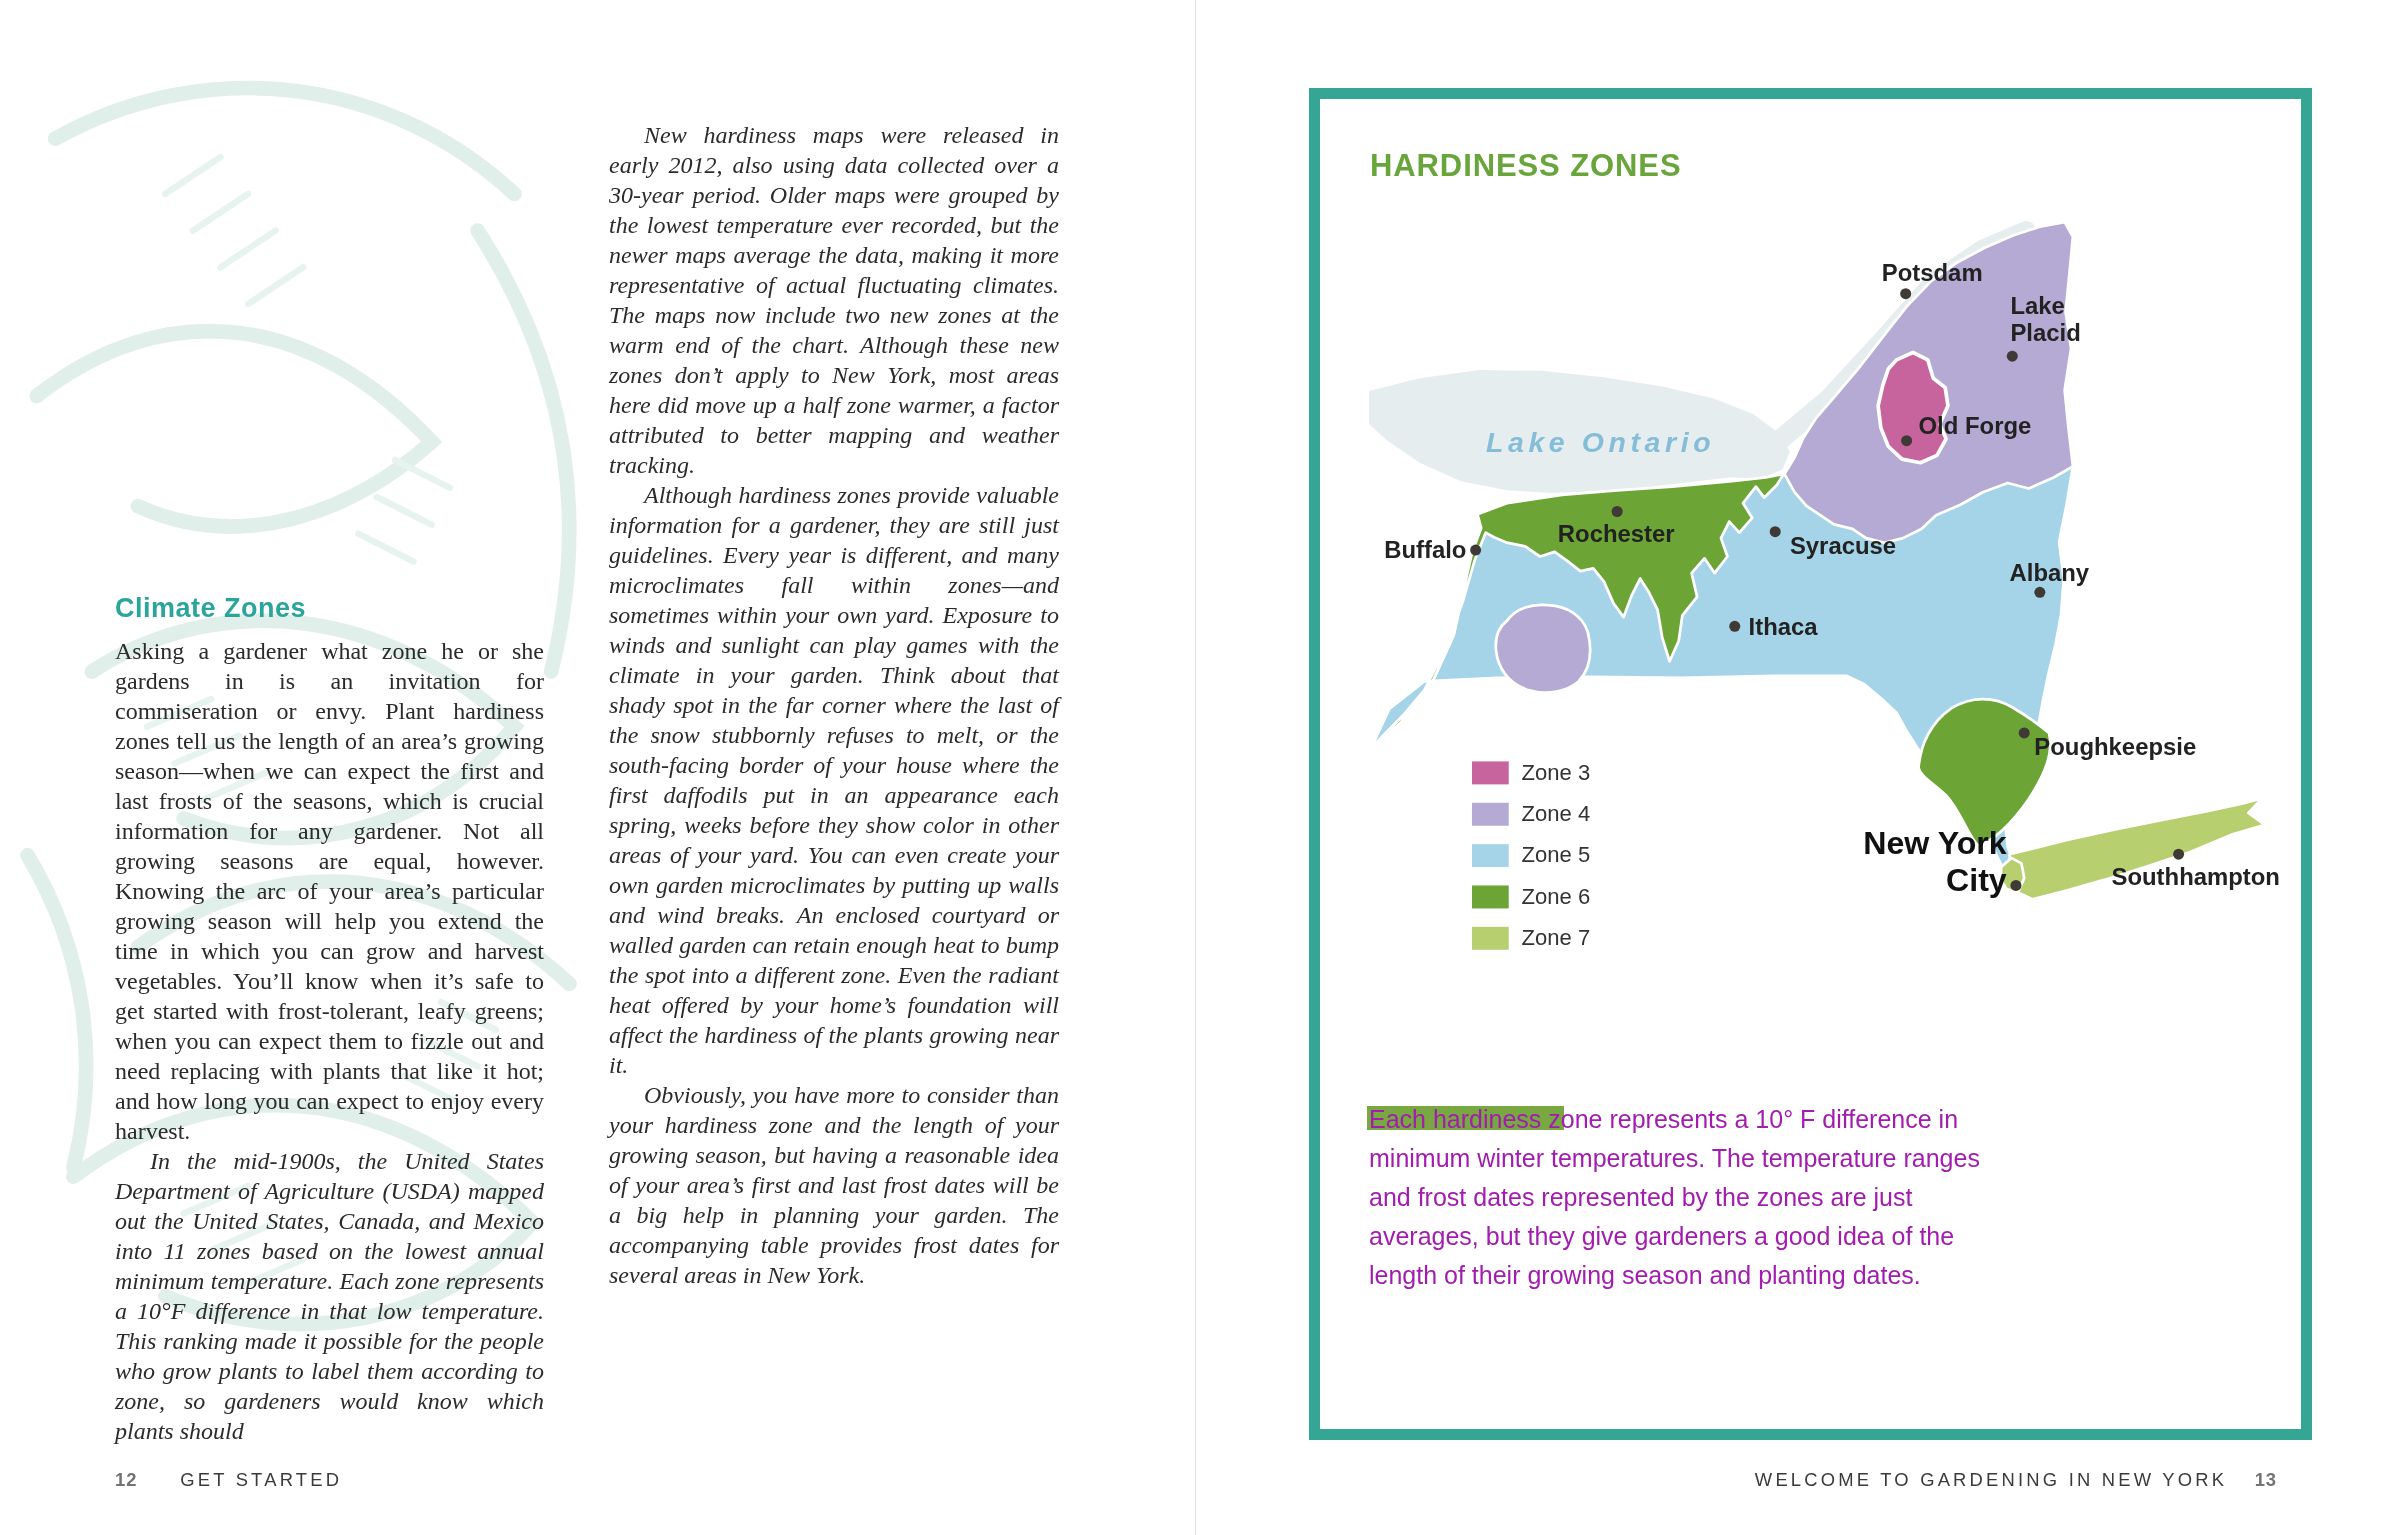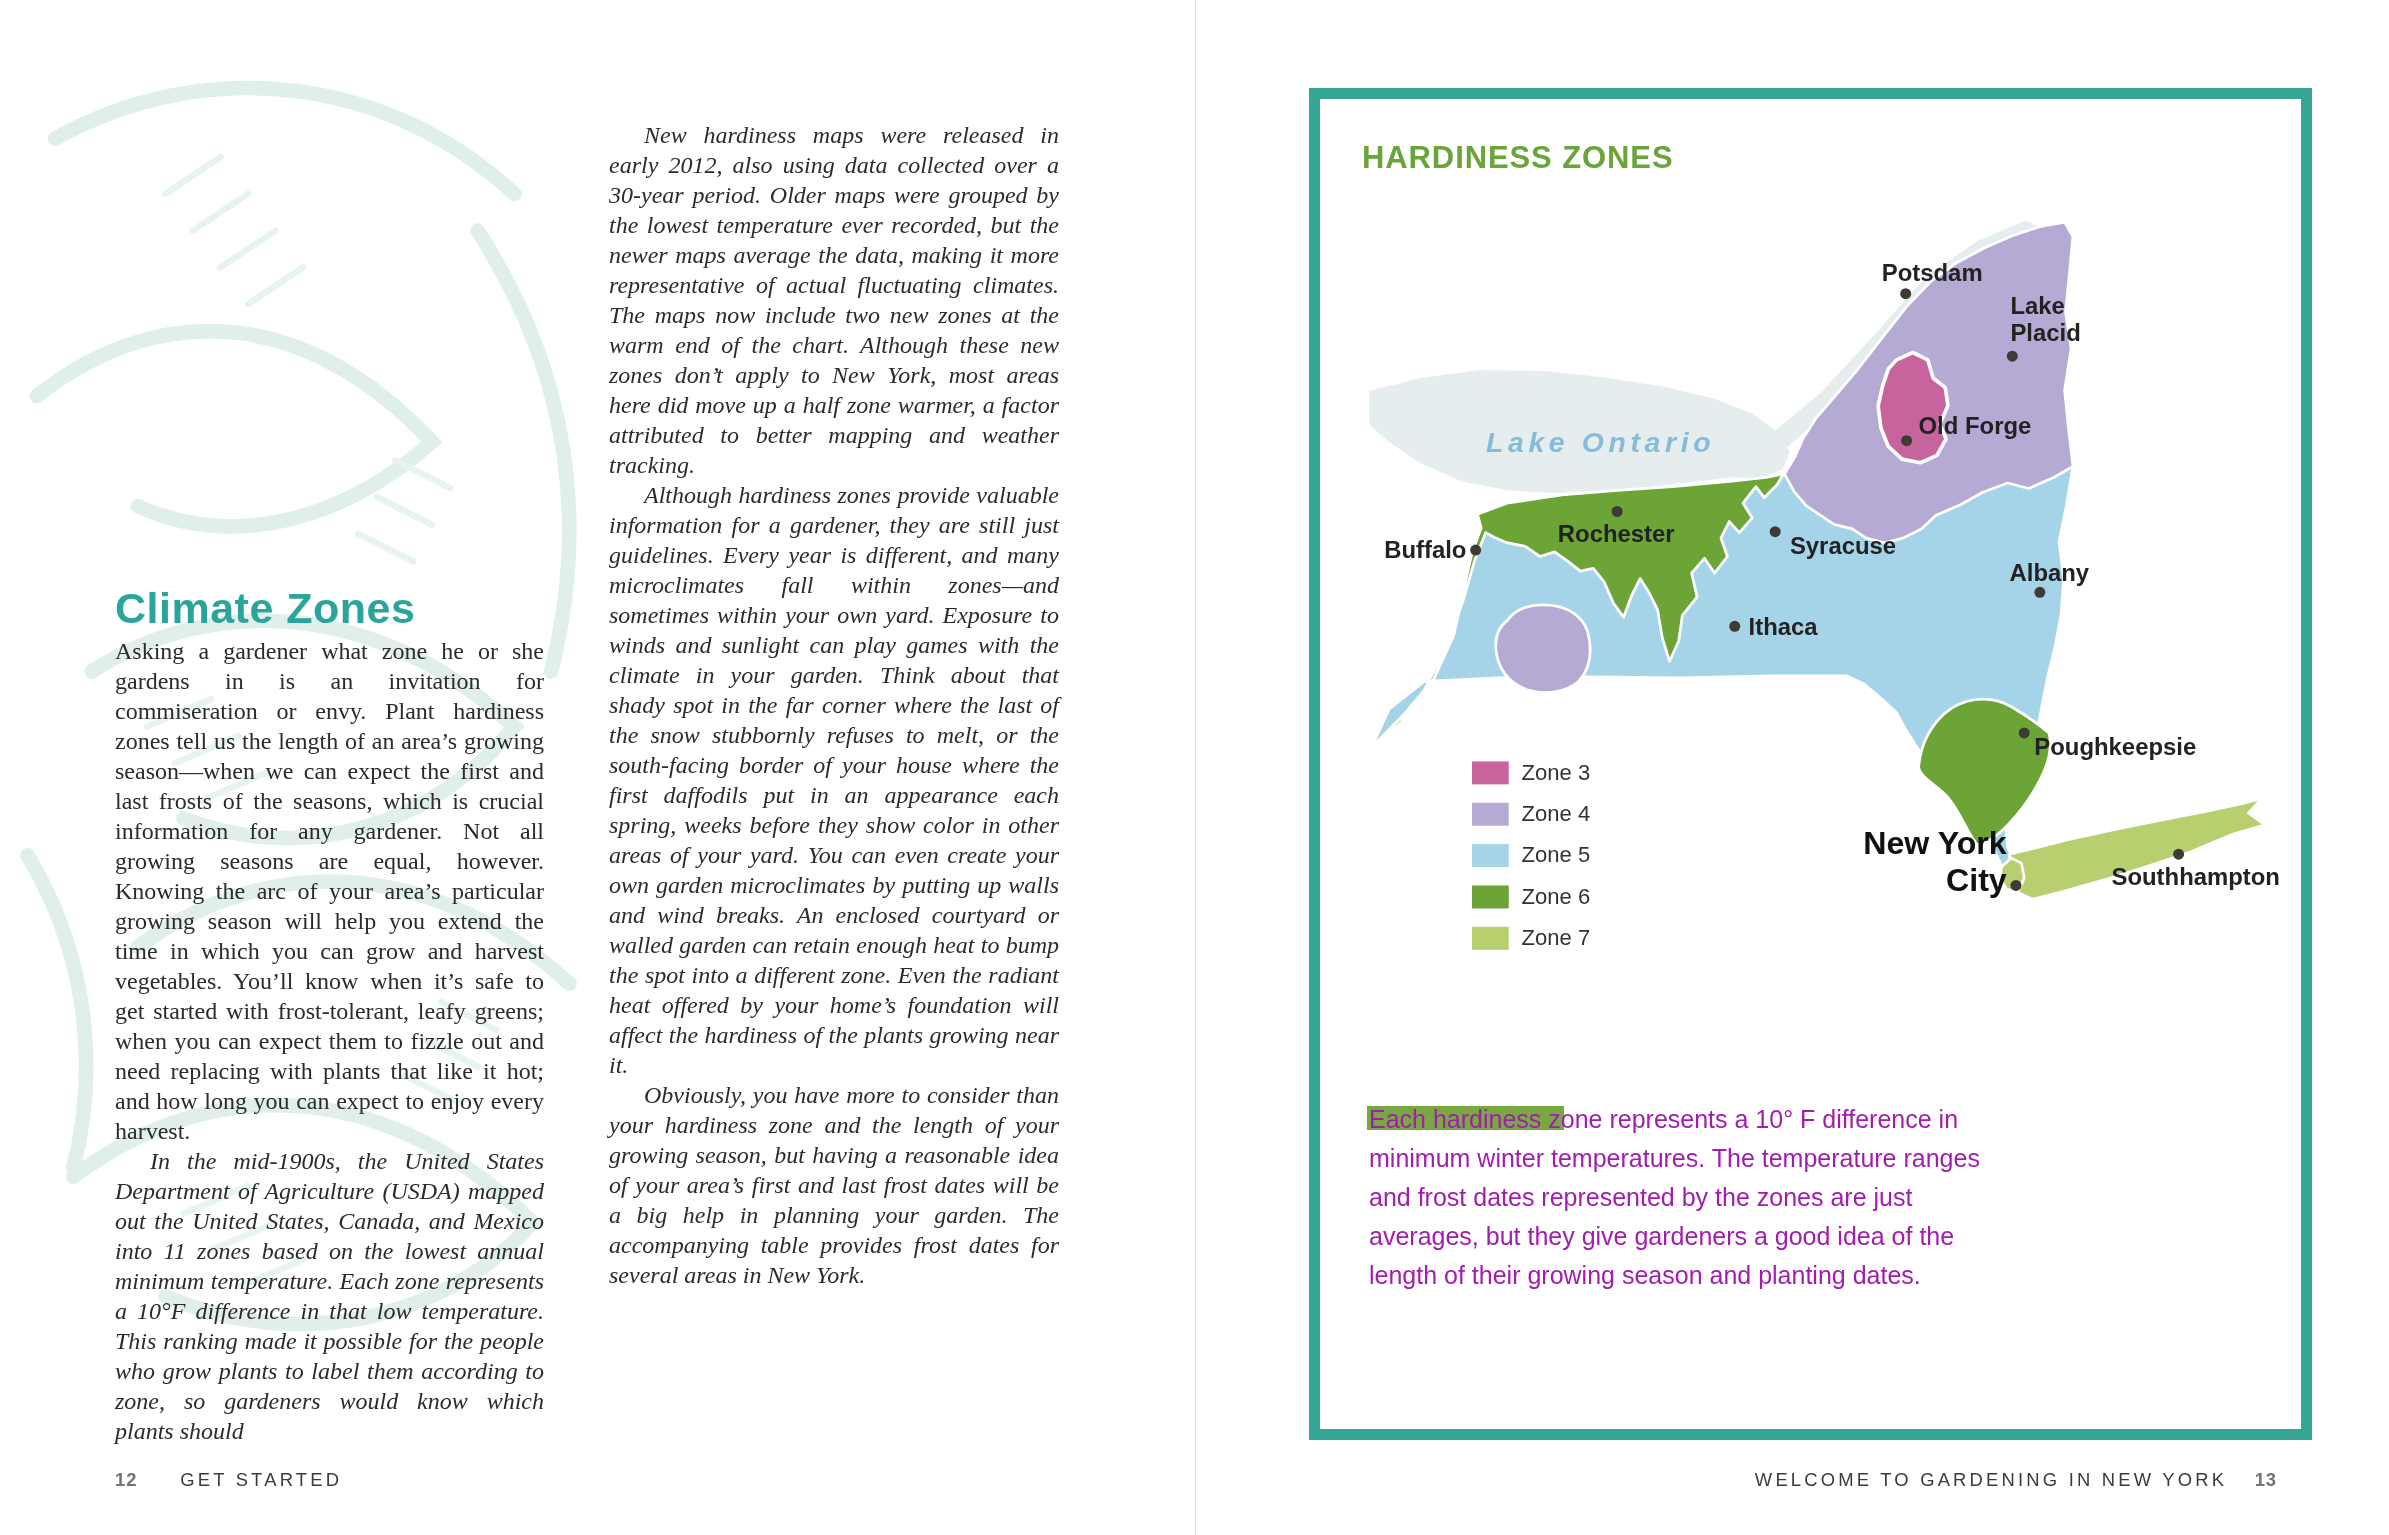--- a/index.html
+++ b/index.html
@@ -7,32 +7,32 @@
           font-family:"Liberation Sans",sans-serif;}
   .gutter{position:absolute;left:1195px;top:0;width:0.9px;height:1536px;background:#dedede;}
   
   .bg-art{position:absolute;left:0;top:27.6px;}
   .col{position:absolute;color:#2b2b2b;font-family:"Liberation Serif",serif;
        font-size:24px;line-height:30px;text-align:justify;}
   .col p{margin:0;}
   .col p.indent{text-indent:35px;font-style:italic;}
   .col1{left:115px;top:593px;width:429px;}
   .col2{left:609px;top:120px;width:450px;}
-  .headline{font-family:"Liberation Sans",sans-serif;color:#2ba59c;font-size:43px;
+  .headline{font-family:"Liberation Sans",sans-serif;color:#2ba59c;font-size:27px;
             font-weight:bold;letter-spacing:0.5px;margin:0 0 13px 0;text-align:left;}
   .footer{position:absolute;top:1469px;font-size:18.4px;letter-spacing:3.2px;color:#3a3a3a;}
   .footer .pagenum{color:#737373;font-weight:bold;letter-spacing:0.9px;}
   .footer-left{left:115px;}
   .footer-left .label{margin-left:43px;text-align:right;}
   .footer-right{right:112px;}
   .footer-right .pagenum{margin-left:27.6px;}
   
   .map-frame{position:absolute;left:1309px;top:88px;width:981px;height:1330px;
              border:11px solid #35a693;background:#ffffff;}
-  .map-title{position:absolute;left:1362px;top:140px;margin:0;font-size:31px;font-weight:bold;
+  .map-title{position:absolute;left:1362px;top:140px;margin:8px;font-size:31px;font-weight:bold;
              color:#6aa53c;letter-spacing:0.9px;}
   .map-svg{position:absolute;left:1369px;top:211px;}
   .green-bar{position:absolute;left:1367px;top:1106px;width:197px;height:24px;background:#79a842;}
   .caption{position:absolute;left:1369px;top:1100px;width:625px;font-size:25px;line-height:39px;
            color:#a21caf;}
   
   .city-label{font-family:"Liberation Sans",sans-serif;font-size:26px;font-weight:bold;fill:#222222;}
   .city-label-big{font-family:"Liberation Sans",sans-serif;font-size:35px;font-weight:bold;fill:#111111;}
   .lake-label{font-family:"Liberation Sans",sans-serif;font-size:31px;font-weight:bold;
               font-style:italic;fill:#85bdd8;letter-spacing:5px;}

